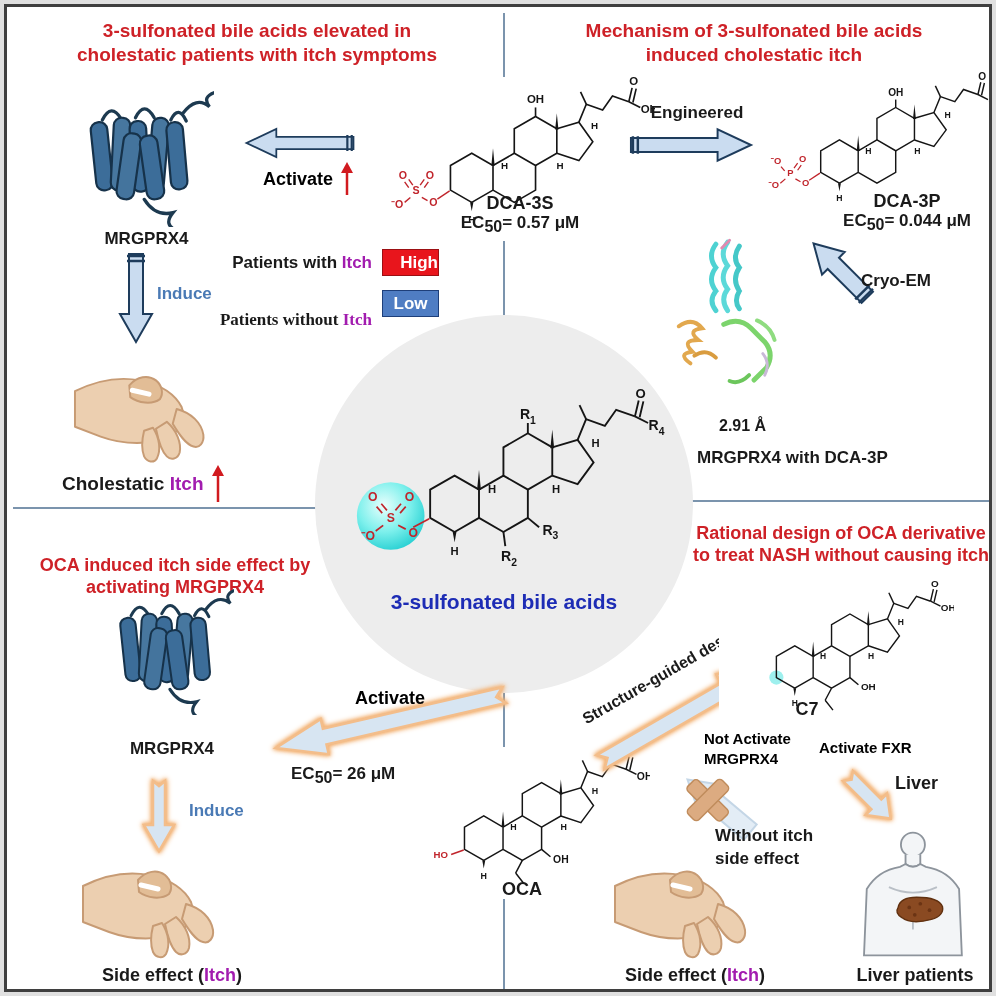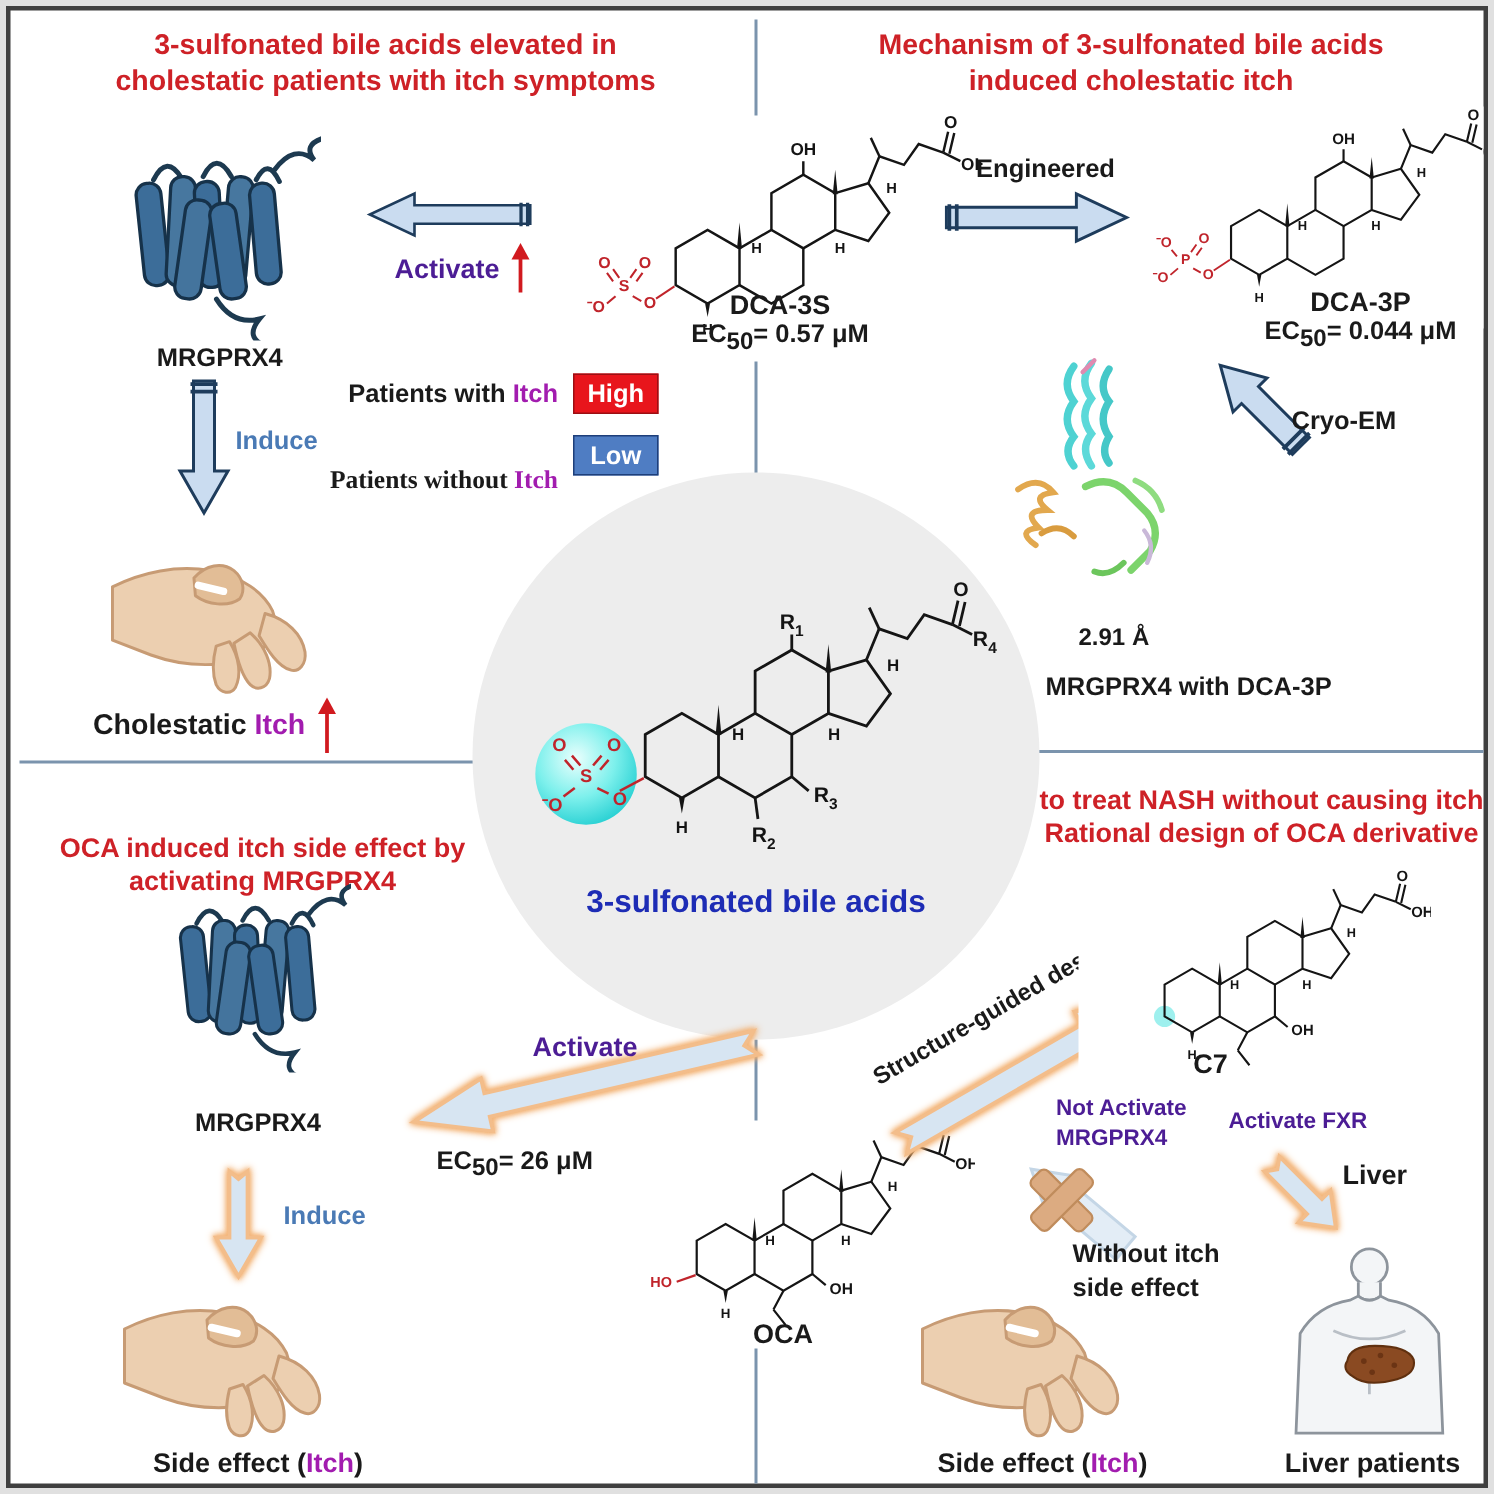--- a/index.html
+++ b/index.html
@@ -8,21 +8,21 @@
   .canvas { position:absolute; left:4px; top:4px; right:4px; bottom:4px;
             background:#ffffff; border:3px solid #3f3f3f; overflow:hidden; }
   .abs { position:absolute; }
   .divider { position:absolute; background:#7b94ad; }
   .qtitle { position:absolute; color:#ce2127; font-weight:bold; text-align:center; line-height:1.24; }
   .f19 { font-size:19px; } .f18 { font-size:18px; } .f17 { font-size:17px; }
   .f16 { font-size:16px; } .f15 { font-size:15px; } .f21 { font-size:21px; }
   .blk { color:#1a1a1a; font-weight:bold; }
   .blue { color:#a21caf; }
   .steel { color:#4a7ab5; font-weight:bold; }
-  .red { color:#4c1d95; font-weight:bold; }
+  .red { color:#000000; font-weight:bold; }
   .badge { position:absolute; width:57px; height:27px; color:#fff; font-weight:bold;
            font-size:17px; text-align:center; line-height:25px; }
   .badge.high { background:#e8151c; border:1.5px solid #9c0f13; }
   .badge.low  { background:#4f7dc3; border:1.5px solid #1e3f7a; }
   .glow { filter: drop-shadow(0 0 2.5px #f5b87c) drop-shadow(0 0 1.5px #f0a863); }
   .ec sub { font-size:16px; }
   .center-circle { position:absolute; left:308px; top:308px; width:378px; height:378px;
                    background:#ededed; border-radius:50%; }
   .whitebg { background:#ffffff; }
   svg text { font-family:"Liberation Sans", sans-serif; }
@@ -96,21 +96,21 @@
     <polygon points="126,12 38,12 38,3 4,19 38,35 38,26 126,26" fill="#cadcf0" stroke="#1e3c5c" stroke-width="2"></polygon>
     <path d="M124,10 L124,28 M119,10 L119,28" stroke="#1e3c5c" stroke-width="2.5"></path>
   </svg>
   <div class="abs red f18" style="left:256px; top:162px;">Activate</div>
   <svg class="abs" style="left:332px; top:152px;" width="16" height="40" viewBox="0 0 16 40">
     <line x1="8" y1="36" x2="8" y2="10" stroke="#d11a1f" stroke-width="2.5"></line>
     <polygon points="8,3 2,14 14,14" fill="#d11a1f"></polygon>
   </svg>
 
   <div class="abs blk f17" style="left:150px; top:246px; width:215px; text-align:right;"><span>Patients with </span><span class="blue">Itch</span></div>
-  <div class="badge high" style="left:375px; top:242px;">High</div>
+  <div class="badge high" style="left:375px; top:242px;text-align:right;">High</div>
   <div class="abs blk f17" style="left:150px; top:303px; width:215px; text-align:right;font-family:Liberation Serif, serif;"><span>Patients without </span><span class="blue">Itch</span></div>
   <div class="badge low" style="left:375px; top:283px;">Low</div>
 
   <svg class="abs" style="left:110px; top:243px;" width="38" height="96" viewBox="0 0 38 96">
     <polygon points="12,4 26,4 26,64 35,64 19,92 3,64 12,64" fill="#cadcf0" stroke="#1e3c5c" stroke-width="2"></polygon>
     <path d="M10,6 L28,6 M10,11 L28,11" stroke="#1e3c5c" stroke-width="2.5"></path>
   </svg>
   <div class="abs steel f17" style="left:150px; top:277px;">Induce</div>
 
   <svg class="abs" style="left:66px; top:348px;" width="158" height="110" viewBox="0 0 160 110">
@@ -311,22 +311,22 @@
     <text class="at" x="256" y="63">H</text>
     <path d="M62,145 L79,139" stroke="#c0242b" stroke-width="2"></path>
     <text class="redat" x="48" y="150" font-size="15">HO</text>
     <path d="M184,138 L196,148" stroke="#151515" stroke-width="2"></path>
     <text class="at14" x="210" y="156">OH</text>
     <path d="M158,153 L149,170 M149,170 L160,184" stroke="#151515" stroke-width="2"></path>
   </svg>
   <div class="abs blk f18" style="left:455px; top:872px; width:120px; text-align:center;">OCA</div>
 
   <div class="qtitle f18" style="left:678px; top:515px; width:312px;">
+    <div>Rational design of OCA derivative</div>
     <div>to treat NASH without causing itch</div>
-    <div>Rational design of OCA derivative</div>
   </div>
 
   <svg class="abs glow" style="left:575px; top:648px; overflow:visible;" width="200" height="120" viewBox="0 0 200 120">
     <g transform="rotate(-30 100 60)">
       <polygon points="6,52 150,52 150,42 194,60 150,78 150,68 6,68 14,60" fill="#d7e5f2" stroke="#f3bd8a" stroke-width="2.5"></polygon>
     </g>
   </svg>
   <div class="abs blk f16" style="left:552px; top:658px; width:210px; text-align:center; transform:rotate(-30deg);">Structure-guided design</div>
 
   <svg class="abs whitebg" style="left:712px; top:573px;" width="235" height="145" viewBox="0 0 330 205">

